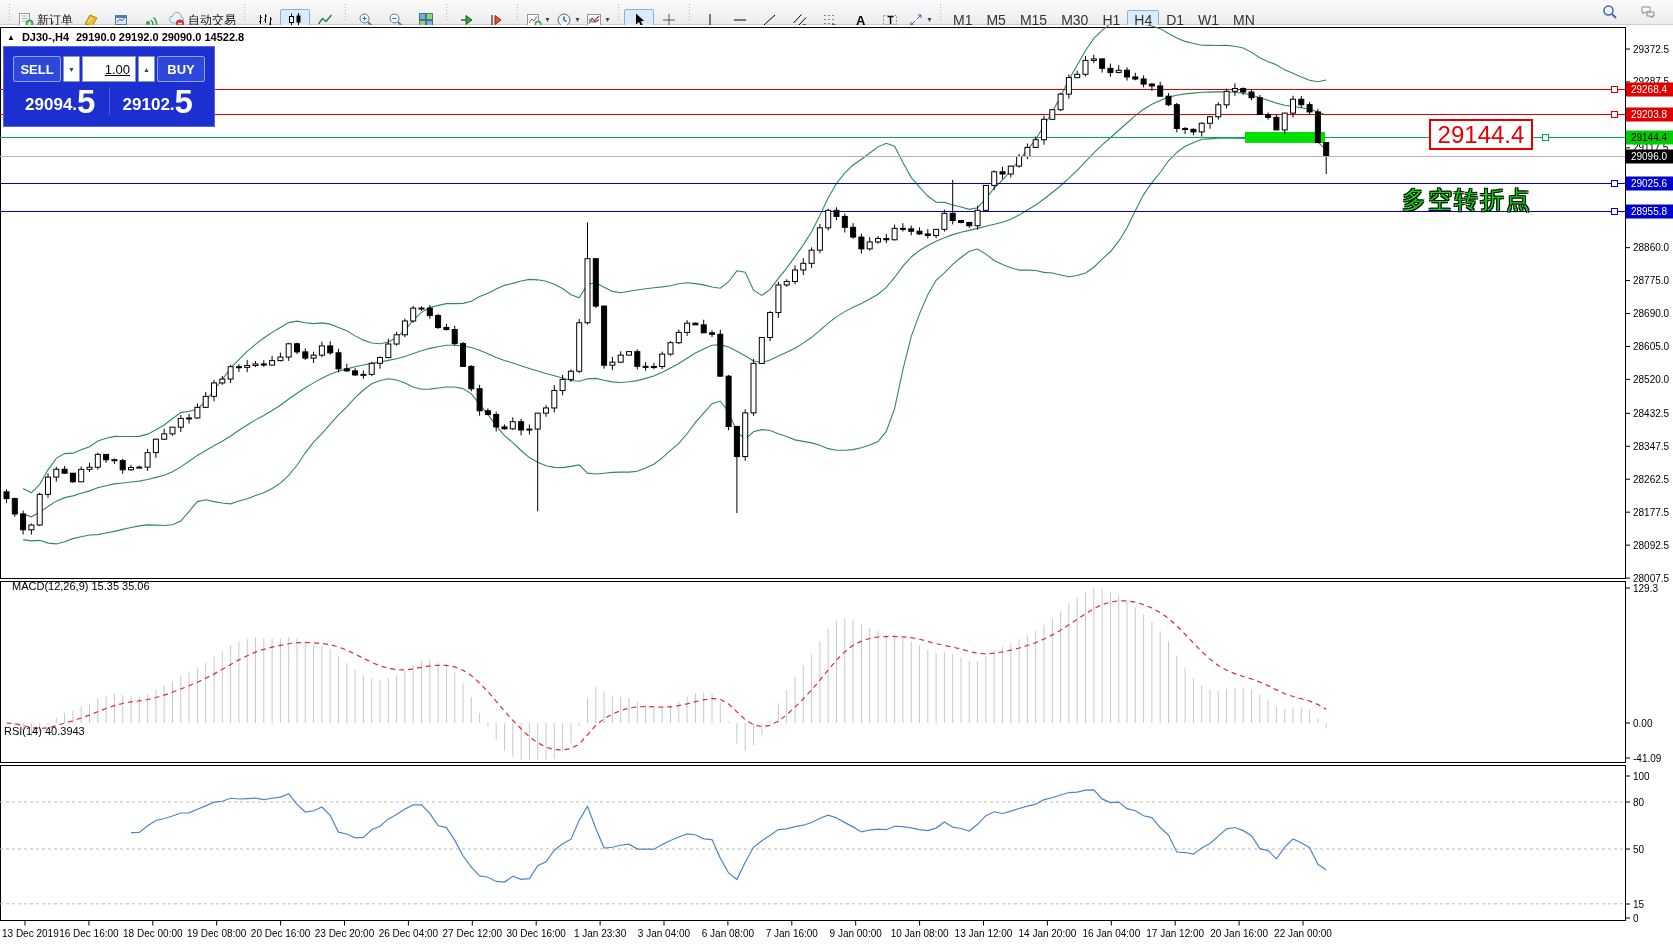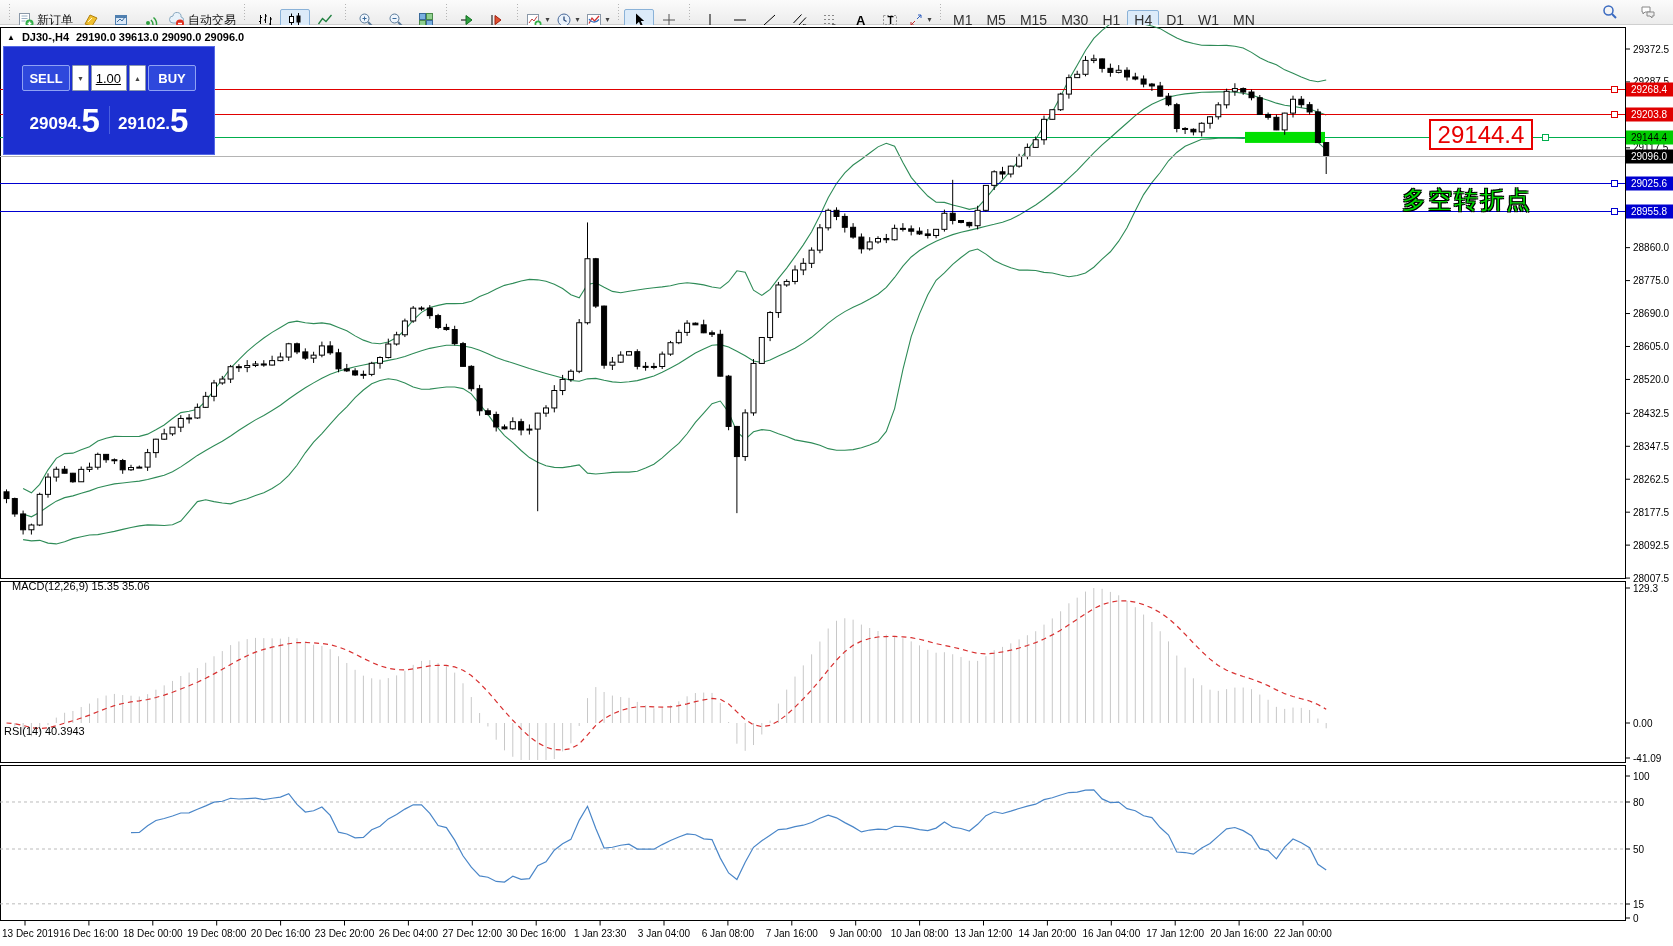--- a/index.html
+++ b/index.html
@@ -25,29 +25,29 @@
   #toolbar-right{margin-left:auto;display:flex;align-items:center;gap:8px;padding-right:6px;}
   
   #chart-area{position:absolute;top:25px;left:0;width:1673px;height:921px;background:#fff;}
   #chart-svg{position:absolute;top:0;left:0;}
   .overlay{position:absolute;z-index:5;}
   #symbol-bar{left:7px;top:6px;display:flex;align-items:center;gap:7px;
     font-size:11px;font-weight:bold;color:#000;}
   #symbol-collapse{font-size:8px;color:#000;}
   
   #trade-panel{left:3px;top:21px;width:212px;background:#1c2fd0;border:1px solid #5468e6;
-    padding:18px;box-sizing:border-box;z-index:6;}
+    padding:9px;box-sizing:border-box;z-index:6;}
   .tp-row1{display:flex;gap:2px;height:26px;}
   .tp-btn{background:#2e48dc;border:1px solid #8fa2f4;color:#fff;font-weight:bold;font-size:13px;
     flex:0 0 46px;display:flex;align-items:center;justify-content:center;border-radius:2px;}
   .tp-spin{flex:0 0 15px;background:#fff;border:1px solid #8c9ab0;font-size:7px;color:#444;
     display:flex;align-items:center;justify-content:center;border-radius:1px;}
   .tp-vol{flex:1;background:#fff;border:1px solid #8c9ab0;font-size:13px;color:#000;
     display:flex;align-items:center;justify-content:flex-end;padding-right:5px;text-decoration:underline;}
-  .tp-row2{display:flex;height:32px;margin-top:13px;}
+  .tp-row2{display:flex;height:32px;margin-top:3px;}
   .tp-price{flex:1;display:flex;align-items:flex-end;justify-content:center;color:#fff;}
   .tp-price .main{font-size:17px;font-weight:bold;line-height:24px;}
   .tp-price .dot{font-size:17px;font-weight:bold;line-height:24px;}
   .tp-price .pip{font-size:33px;font-weight:bold;line-height:30px;}
   .tp-div{width:1px;background:#4a5fe0;margin:2px 1px;}
   
   .ind-label{font-size:11px;color:#000;white-space:nowrap;z-index:4;}
   #macd-label{left:12px;top:555px;}
   #rsi-label{left:4px;top:700px;}
   
@@ -899,21 +899,21 @@
       <text x="1175.2" y="911.5" font-size="10" fill="#000" text-anchor="middle">17 Jan 12:00</text>
       <line x1="1239.1" y1="895.5" x2="1239.1" y2="900.5" stroke="#000"></line>
       <text x="1239.1" y="911.5" font-size="10" fill="#000" text-anchor="middle">20 Jan 16:00</text>
       <line x1="1303" y1="895.5" x2="1303" y2="900.5" stroke="#000"></line>
       <text x="1303" y="911.5" font-size="10" fill="#000" text-anchor="middle">22 Jan 00:00</text>
     </svg>
 
   <div class="overlay" id="symbol-bar">
     <span id="symbol-collapse">▲</span>
     <span>DJ30-,H4</span>
-    <span>29190.0 39613.0 29090.0 29096.0</span>
+    <span>29190.0 29192.0 29090.0 14522.8</span>
   </div>
 
   <div class="overlay" id="trade-panel">
     <div class="tp-row1">
       <div class="tp-btn">SELL</div>
       <div class="tp-spin">▼</div>
       <div class="tp-vol">1.00</div>
       <div class="tp-spin">▲</div>
       <div class="tp-btn">BUY</div>
     </div>

